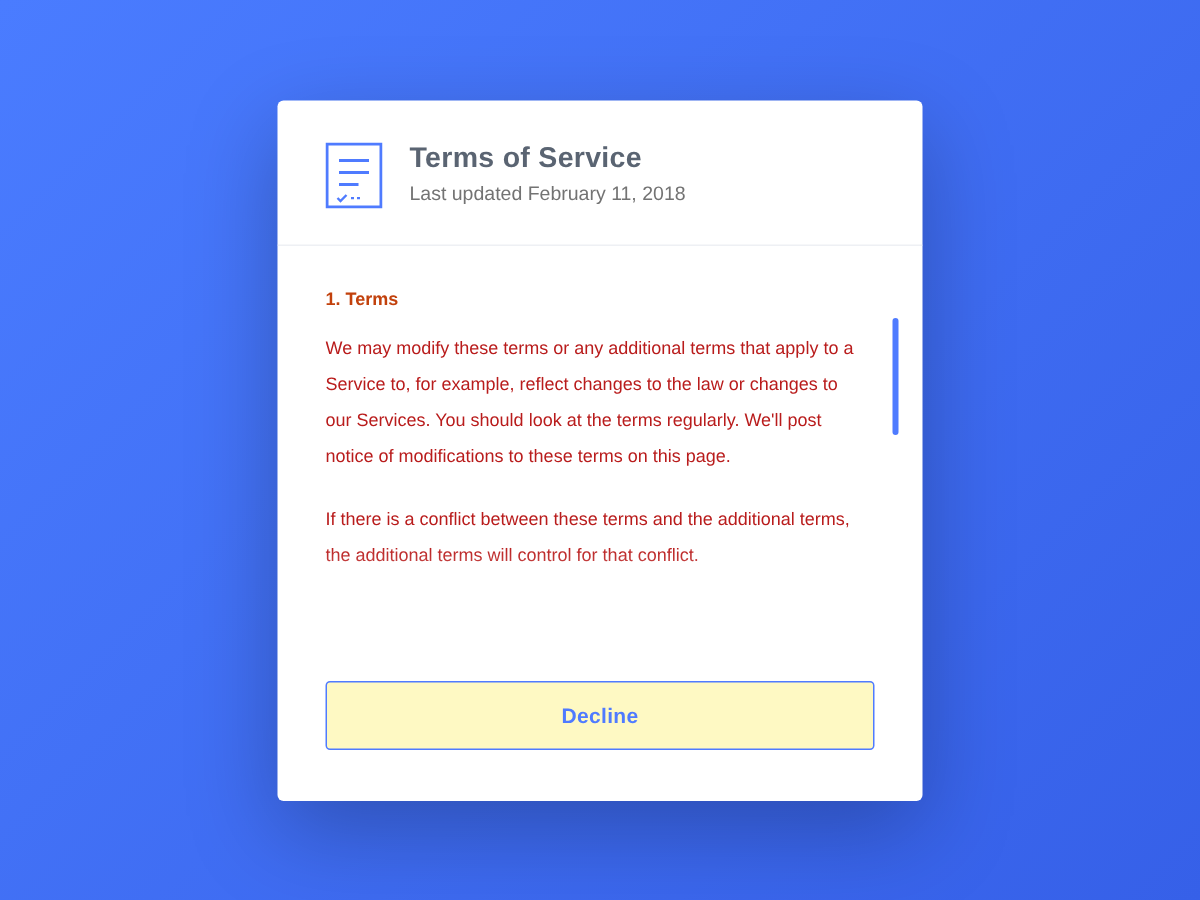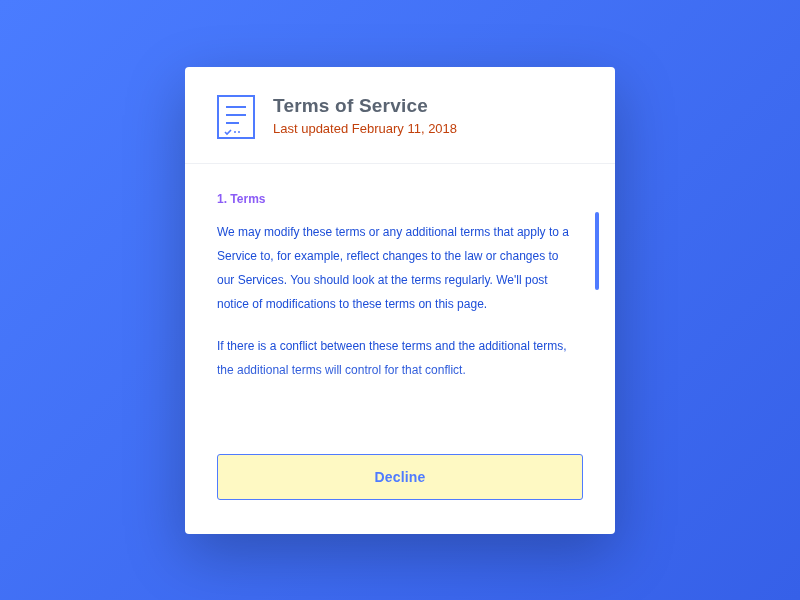--- a/index.html
+++ b/index.html
@@ -33,21 +33,21 @@
     }
     .header-text { flex: 1; }
     .title {
       font-size: 19px;
       font-weight: 700;
       color: #5a6472;
       letter-spacing: 0.2px;
     }
     .subtitle {
       font-size: 13px;
-      color: #c2410c;
+      color: #737373;
       margin-top: 4px;
       font-weight: 400;
     }
     .content-wrap {
       position: relative;
       padding: 28px 36px 10px 32px;
       height: 280px;
     }
     .content {
       height: 100%;
@@ -58,27 +58,27 @@
       content: '';
       position: absolute;
       bottom: 0; left: 0; right: 0;
       height: 70px;
       background: linear-gradient(to bottom, rgba(255,255,255,0), #fff);
       pointer-events: none;
     }
     .section-title {
       font-size: 12px;
       font-weight: 700;
-      color: #8b5cf6;
+      color: #c2410c;
       margin-bottom: 14px;
     }
     .para {
       font-size: 12px;
       line-height: 2.0;
-      color: #1d4ed8;
+      color: #b91c1c;
       margin-bottom: 18px;
     }
     .scrollbar {
       position: absolute;
       right: 16px;
       top: 48px;
       width: 4px;
       height: 78px;
       background: #4f7bff;
       border-radius: 3px;

